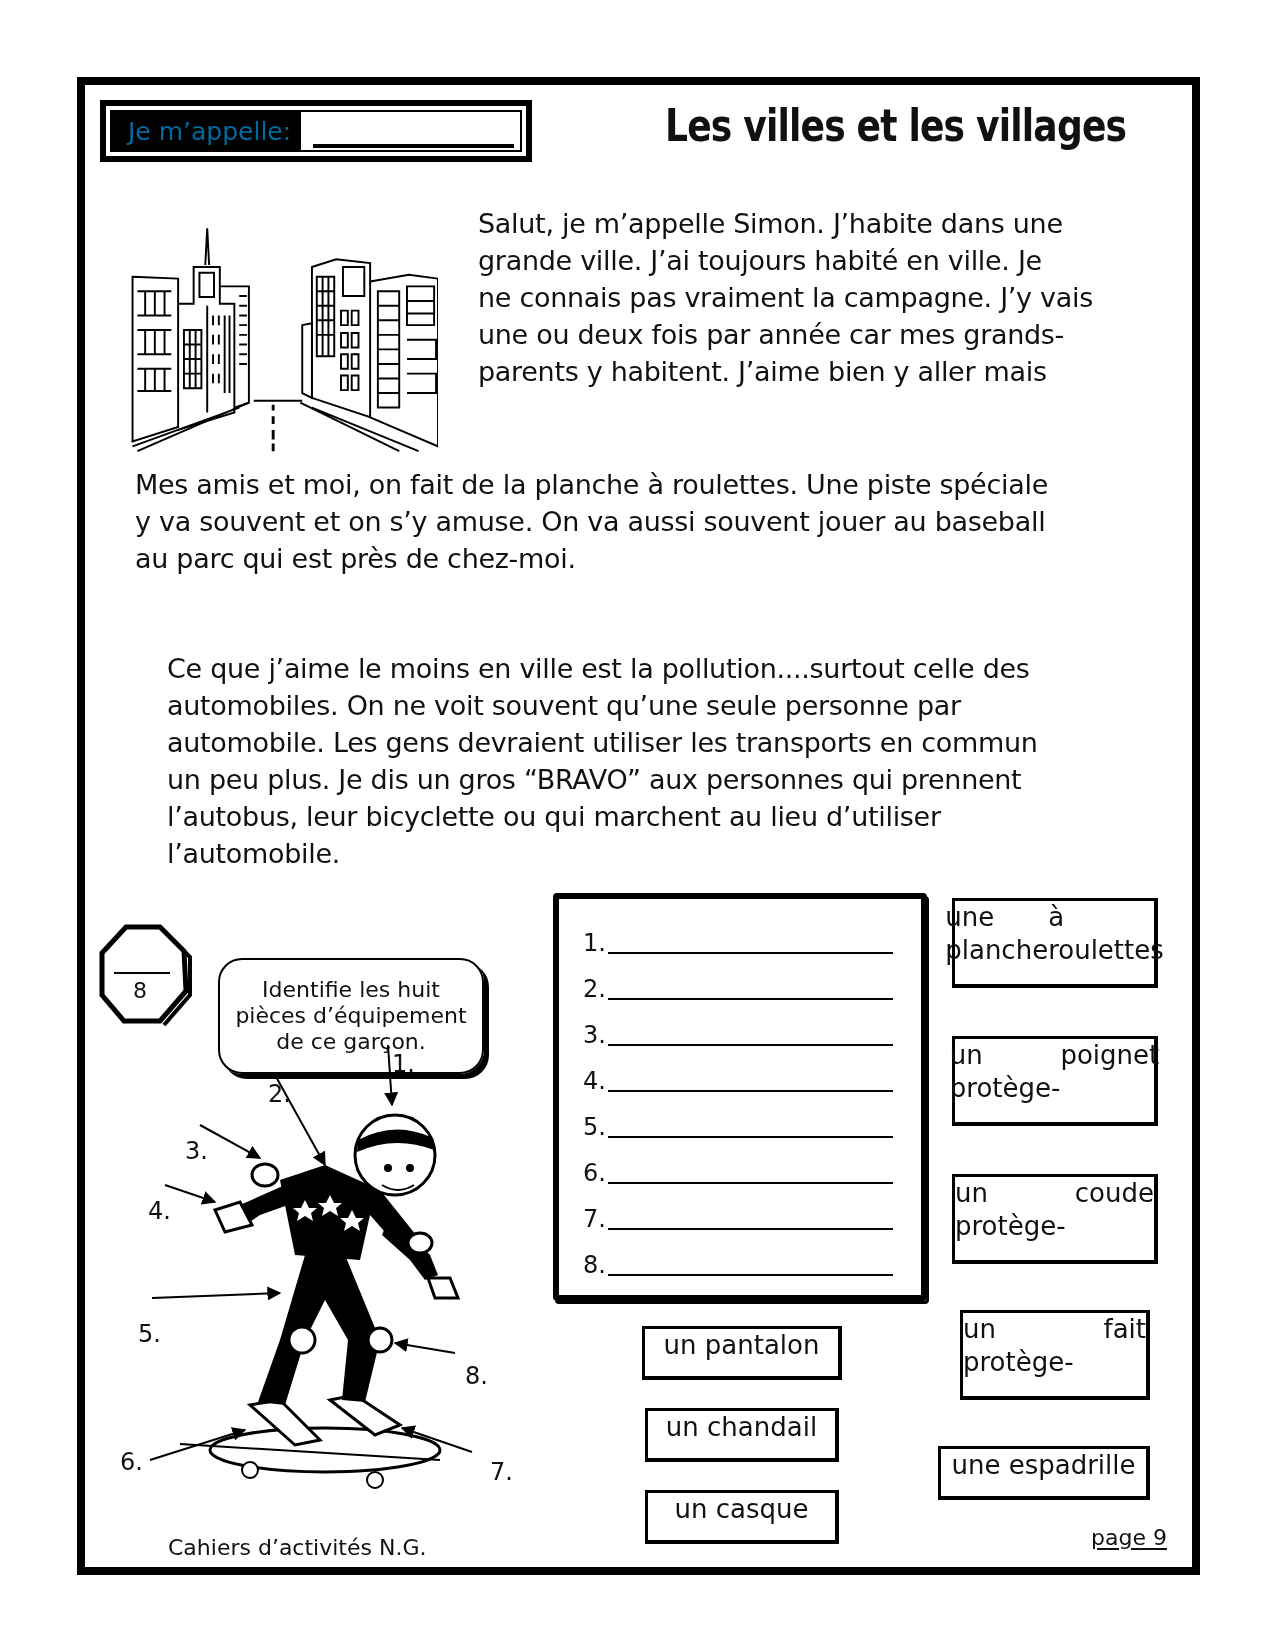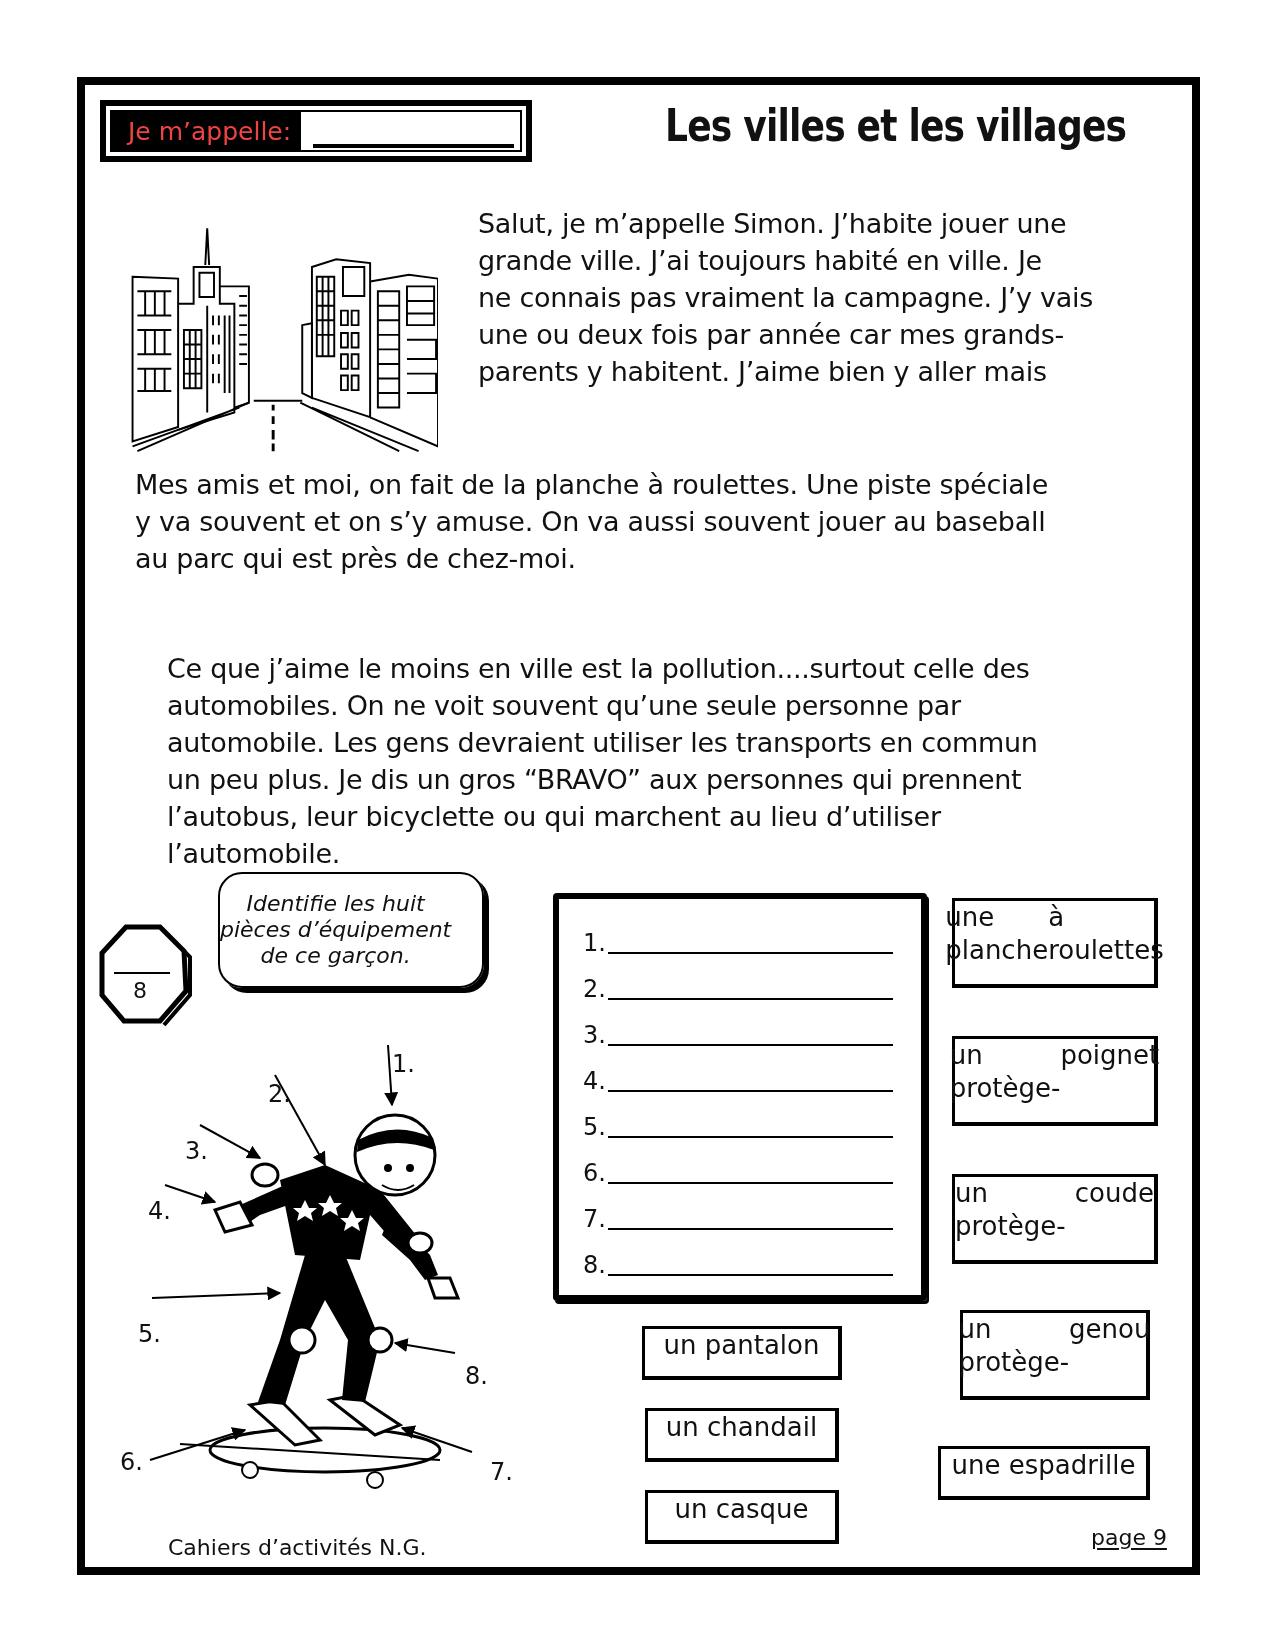--- a/index.html
+++ b/index.html
@@ -5,40 +5,40 @@
   html, body { margin: 0; padding: 0; background: #ffffff; }
   body { width: 1275px; height: 1650px; position: relative; overflow: hidden;
          font-family: "DejaVu Sans", sans-serif; color: #111; }
   .frame { position: absolute; left: 77px; top: 77px; width: 1107px; height: 1482px;
            border: 8px solid #000; box-sizing: content-box; }
   .abs { position: absolute; }
 
   
   .name-box { left: 100px; top: 100px; width: 420px; height: 50px; border: 6px solid #000; }
   .name-box .inner { position: absolute; left: 4px; top: 4px; right: 4px; bottom: 4px; border: 2px solid #000; }
-  .name-label { position: absolute; left: 6px; top: 6px; height: 40px; background: #000; color: #ef4444;
+  .name-label { position: absolute; left: 6px; top: 6px; height: 40px; background: #000; color: #0369a1;
                 font-size: 25px; line-height: 40px; padding: 0 10px 0 16px; }
   .name-line { position: absolute; left: 207px; right: 12px; bottom: 8px; border-bottom: 4px solid #000; }
 
   .title { left: 665px; top: 100px; font-size: 44px; font-weight: bold; letter-spacing: -1px;
            font-family: "DejaVu Sans", sans-serif; transform: scaleX(0.82); transform-origin: left top; }
 
   .para { font-size: 27px; line-height: 37px; letter-spacing: -0.3px; }
   .intro { left: 478px; top: 205px; width: 660px; }
   .p2 { left: 135px; top: 466px; width: 1010px; }
   .p3 { left: 135px; top: 650px; width: 1010px; margin-left: 32px; }
   .para .ln { display: block; white-space: nowrap; }
 
   
   .score { left: 98px; top: 923px; width: 96px; height: 104px; }
   .score-denom { position: absolute; left: 0; width: 84px; top: 55px; text-align: center; font-size: 22px; }
 
-  .instruction { left: 218px; top: 872px; width: 262px; height: 112px; border: 2px solid #000; border-radius: 24px;
-                 box-shadow: 5px 5px 0 #000; text-align: center; font-style: italic; font-size: 22px; line-height: 26px;
-                 display: flex; align-items: center; }
+  .instruction { left: 218px; top: 958px; width: 262px; height: 112px; border: 2px solid #000; border-radius: 24px;
+                 box-shadow: 5px 5px 0 #000; text-align: center; font-size: 22px; line-height: 26px;
+                 display: flex; align-items: center; justify-content: center; }
   .instruction span { display: block; }
 
   
   .answers { left: 553px; top: 893px; width: 362px; height: 396px; border: 6px solid #000; border-radius: 4px;
              box-shadow: 2px 3px 0 #000; }
   .ans-row { position: absolute; left: 24px; right: 28px; height: 40px; display: flex; align-items: flex-end; }
   .ans-num { font-size: 24px; line-height: 28px; }
   .ans-line { flex: 1; border-bottom: 2px solid #000; margin-left: 2px; margin-bottom: 3px; }
 
   
@@ -87,21 +87,21 @@
   <path d="M268 85 h22 v120 h-22 Z M268 100 h22 M268 115 h22 M268 130 h22 M268 145 h22 M268 160 h22 M268 175 h22 M268 190 h22"></path>
   <path d="M298 80 h28 v40 h-28 Z M298 95 h28 M298 108 h28 M298 135 h30 v20 h-30 M298 170 h30 v20 h-30"></path>
 
   <path d="M140 198 L190 198"></path>
   <path d="M135 200 L20 250 M125 205 L15 245"></path>
   <path d="M188 200 L290 250 M200 205 L310 250"></path>
   <path d="M160 202 v6 M160 214 v8 M160 228 v10 M160 242 v8" stroke-width="3"></path>
 </svg>
 
 <div class="abs para intro">
-  <span class="ln">Salut, je m’appelle Simon. J’habite jouer une</span>
+  <span class="ln">Salut, je m’appelle Simon. J’habite dans une</span>
   <span class="ln">grande ville. J’ai toujours habité en ville. Je</span>
   <span class="ln">ne connais pas vraiment la campagne. J’y vais</span>
   <span class="ln">une ou deux fois par année car mes grands-</span>
   <span class="ln">parents y habitent. J’aime bien y aller mais</span>
 </div>
 
 <div class="abs para p2">
   <span class="ln">Mes amis et moi, on fait de la planche à roulettes. Une piste spéciale</span>
   <span class="ln">y va souvent et on s’y amuse. On va aussi souvent jouer au baseball</span>
   <span class="ln">au parc qui est près de chez-moi.</span>
@@ -236,21 +236,21 @@
 <div class="abs word" style="left:952px;top:1036px;width:206px;height:90px">
   <span>un protège-</span>
   <span>poignet</span>
 </div>
 <div class="abs word" style="left:952px;top:1174px;width:206px;height:90px">
   <span>un protège-</span>
   <span>coude</span>
 </div>
 <div class="abs word" style="left:960px;top:1310px;width:190px;height:90px">
   <span>un protège-</span>
-  <span>genou</span>
+  <span>fait</span>
 </div>
 <div class="abs word" style="left:938px;top:1446px;width:212px;height:54px">
   <span>une espadrille</span>
 </div>
 <div class="abs word" style="left:642px;top:1326px;width:200px;height:54px">
   <span>un pantalon</span>
 </div>
 <div class="abs word" style="left:645px;top:1408px;width:194px;height:54px">
   <span>un chandail</span>
 </div>

